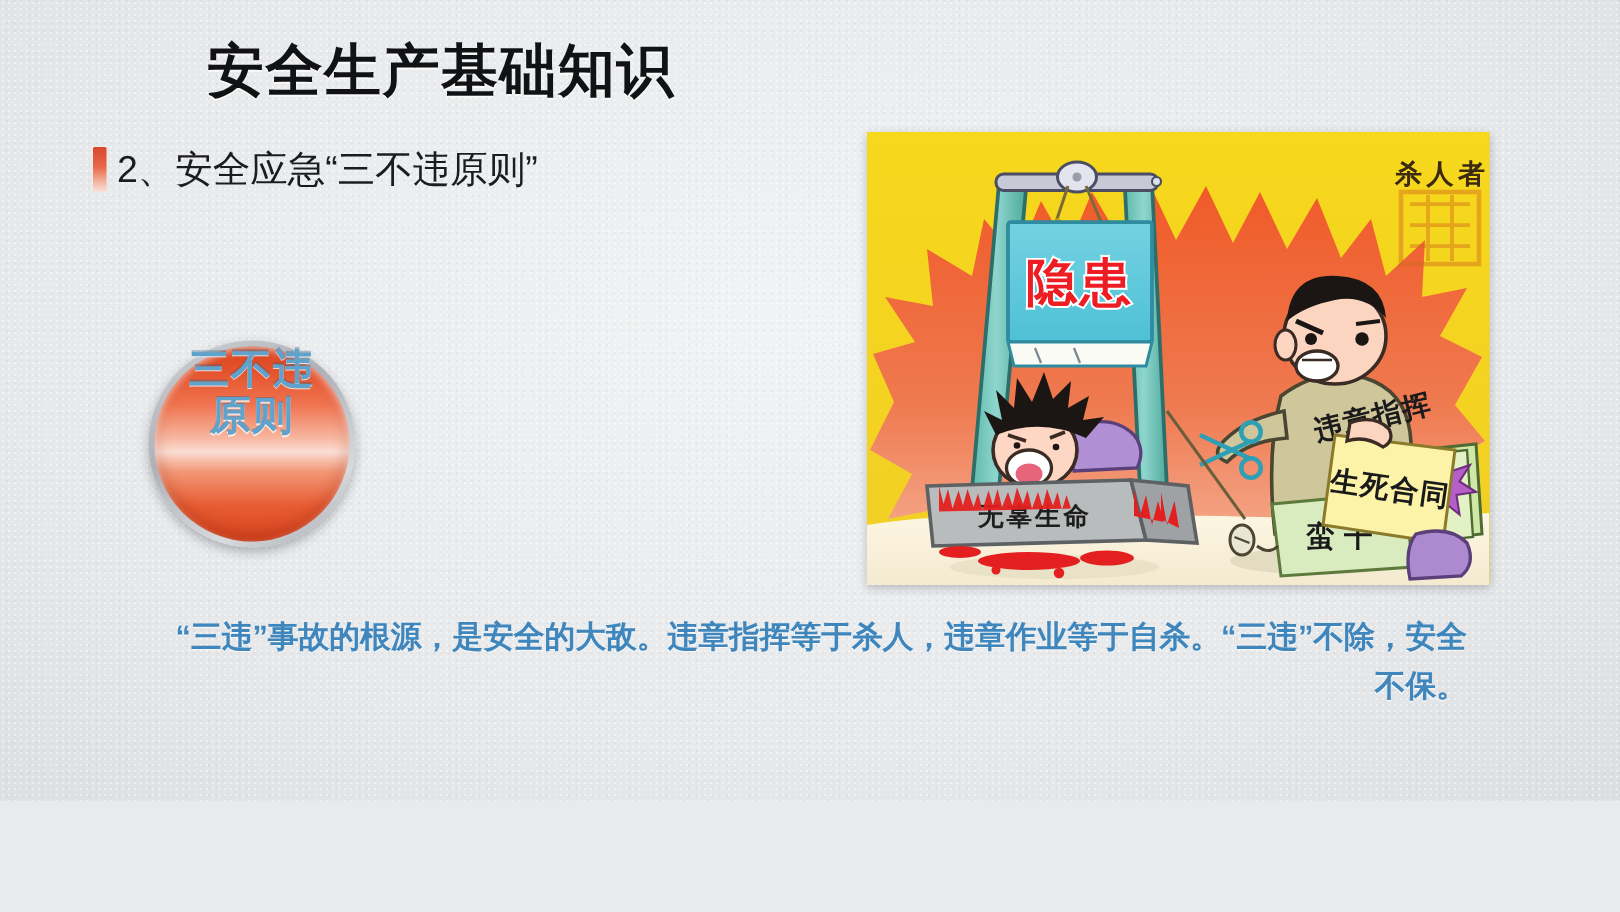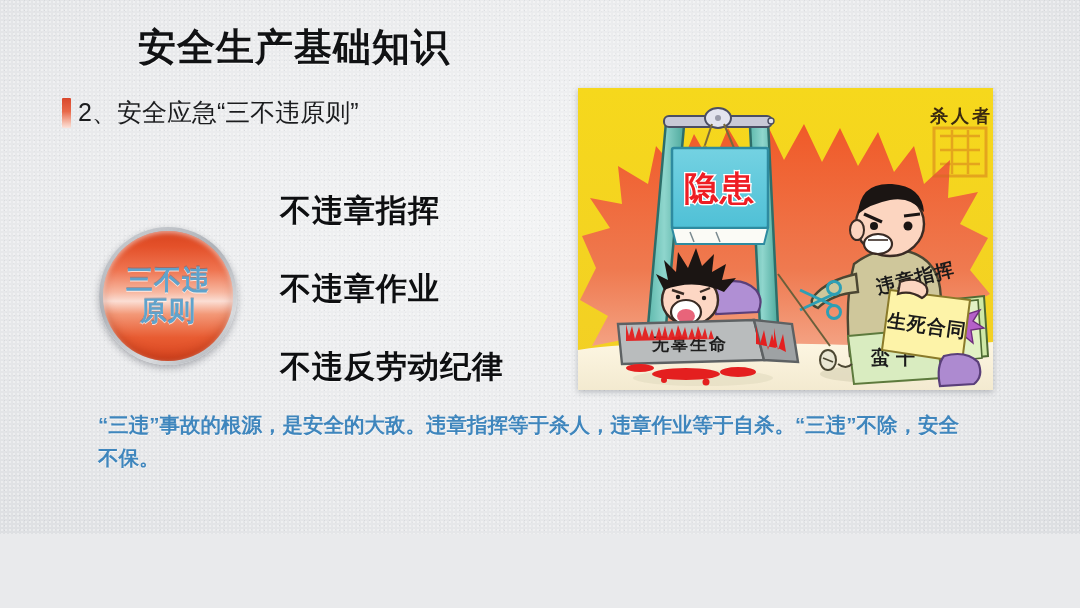--- a/index.html
+++ b/index.html
@@ -71,21 +71,21 @@
         #e4512a 12%,
         #ef7450 30%,
         #f7b7a0 47%,
         #fbded4 54%,
         #f39877 64%,
         #e85c32 82%,
         #d9441f 100%);
     box-shadow:inset 0 2px 5px rgba(255,255,255,.55),
                inset 0 -5px 10px rgba(150,40,15,.35);
     display:flex;flex-direction:column;
-    align-items:center;justify-content:center;
+    align-items:center;justify-content:flex-start;
   }
   #badge .line{
     font-size:27px;font-weight:bold;line-height:1.16;
     color:#5fa3cc;
     text-shadow:0 1px 0 rgba(255,255,255,.75), 0 -1px 0 rgba(40,90,130,.35);
     letter-spacing:1px;
   }
 
   
   #principles{
@@ -98,20 +98,21 @@
     text-shadow:0 1px 0 rgba(255,255,255,.55);
   }
   #principles .p:last-child{margin-bottom:0;}
 
   
   #caption{
     position:absolute;left:98px;top:408px;width:880px;
     font-size:20.5px;font-weight:bold;line-height:1.62;
     color:#3f86bd;
     text-shadow:0 1px 0 rgba(255,255,255,.6);
+    text-align:right;
   }
 
   
   #illustration{
     position:absolute;left:578px;top:88px;
     width:415px;height:302px;
     background:#f4d61a;
     box-shadow:0 2px 6px rgba(60,65,75,.30);
     overflow:hidden;
   }
@@ -144,25 +145,20 @@
   </div>
 
   <div id="badge-wrap">
     <div id="badge-ring"></div>
     <div id="badge">
       <div class="line">三不违</div>
       <div class="line">原则</div>
     </div>
   </div>
 
-  <div id="principles">
-    <div class="p">不违章指挥</div>
-    <div class="p">不违章作业</div>
-    <div class="p">不违反劳动纪律</div>
-  </div>
 
   <div id="caption">“三违”事故的根源，是安全的大敌。违章指挥等于杀人，违章作业等于自杀。“三违”不除，安全不保。</div>
 
   <div id="illustration">
     <svg viewBox="0 0 415 302" xmlns="http://www.w3.org/2000/svg">
       <defs>
         <linearGradient id="burstG" x1="0" y1="0" x2="0" y2="1">
           <stop offset="0%" stop-color="#f05a28"></stop>
           <stop offset="55%" stop-color="#ef7a50"></stop>
           <stop offset="100%" stop-color="#f6b9a0"></stop>

